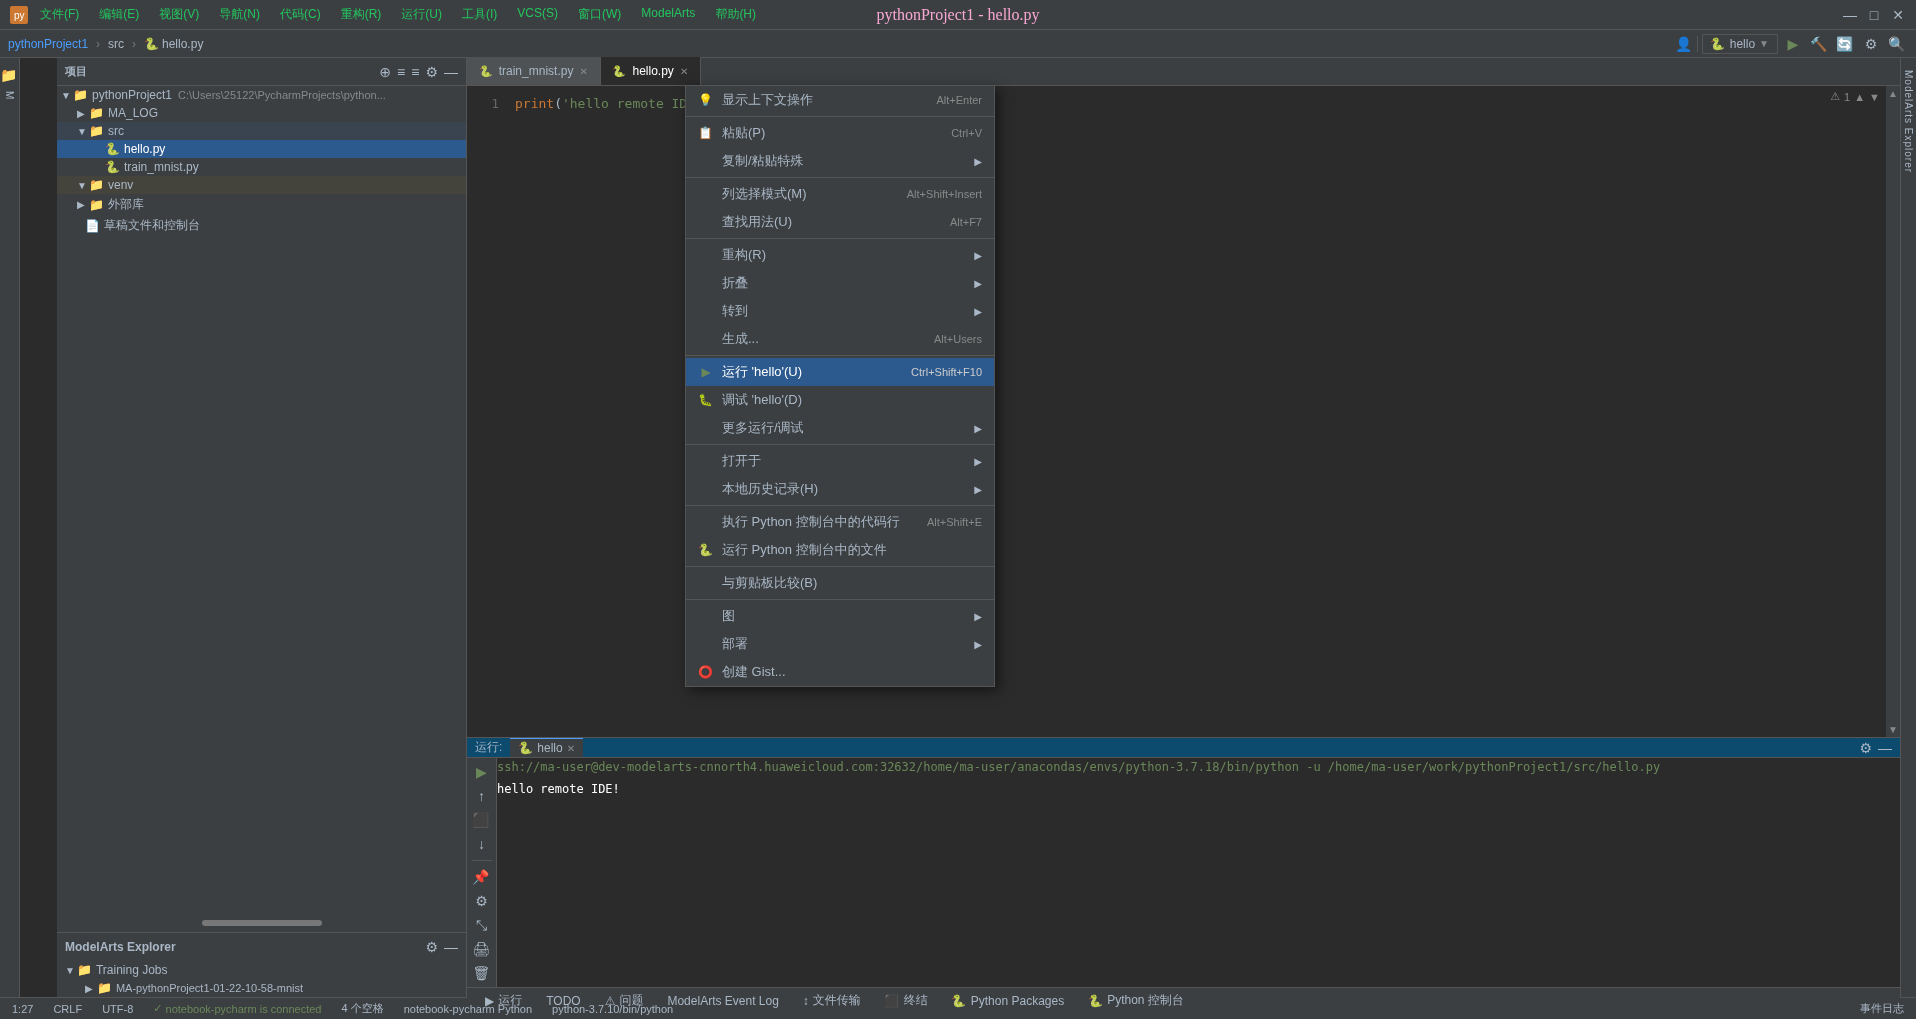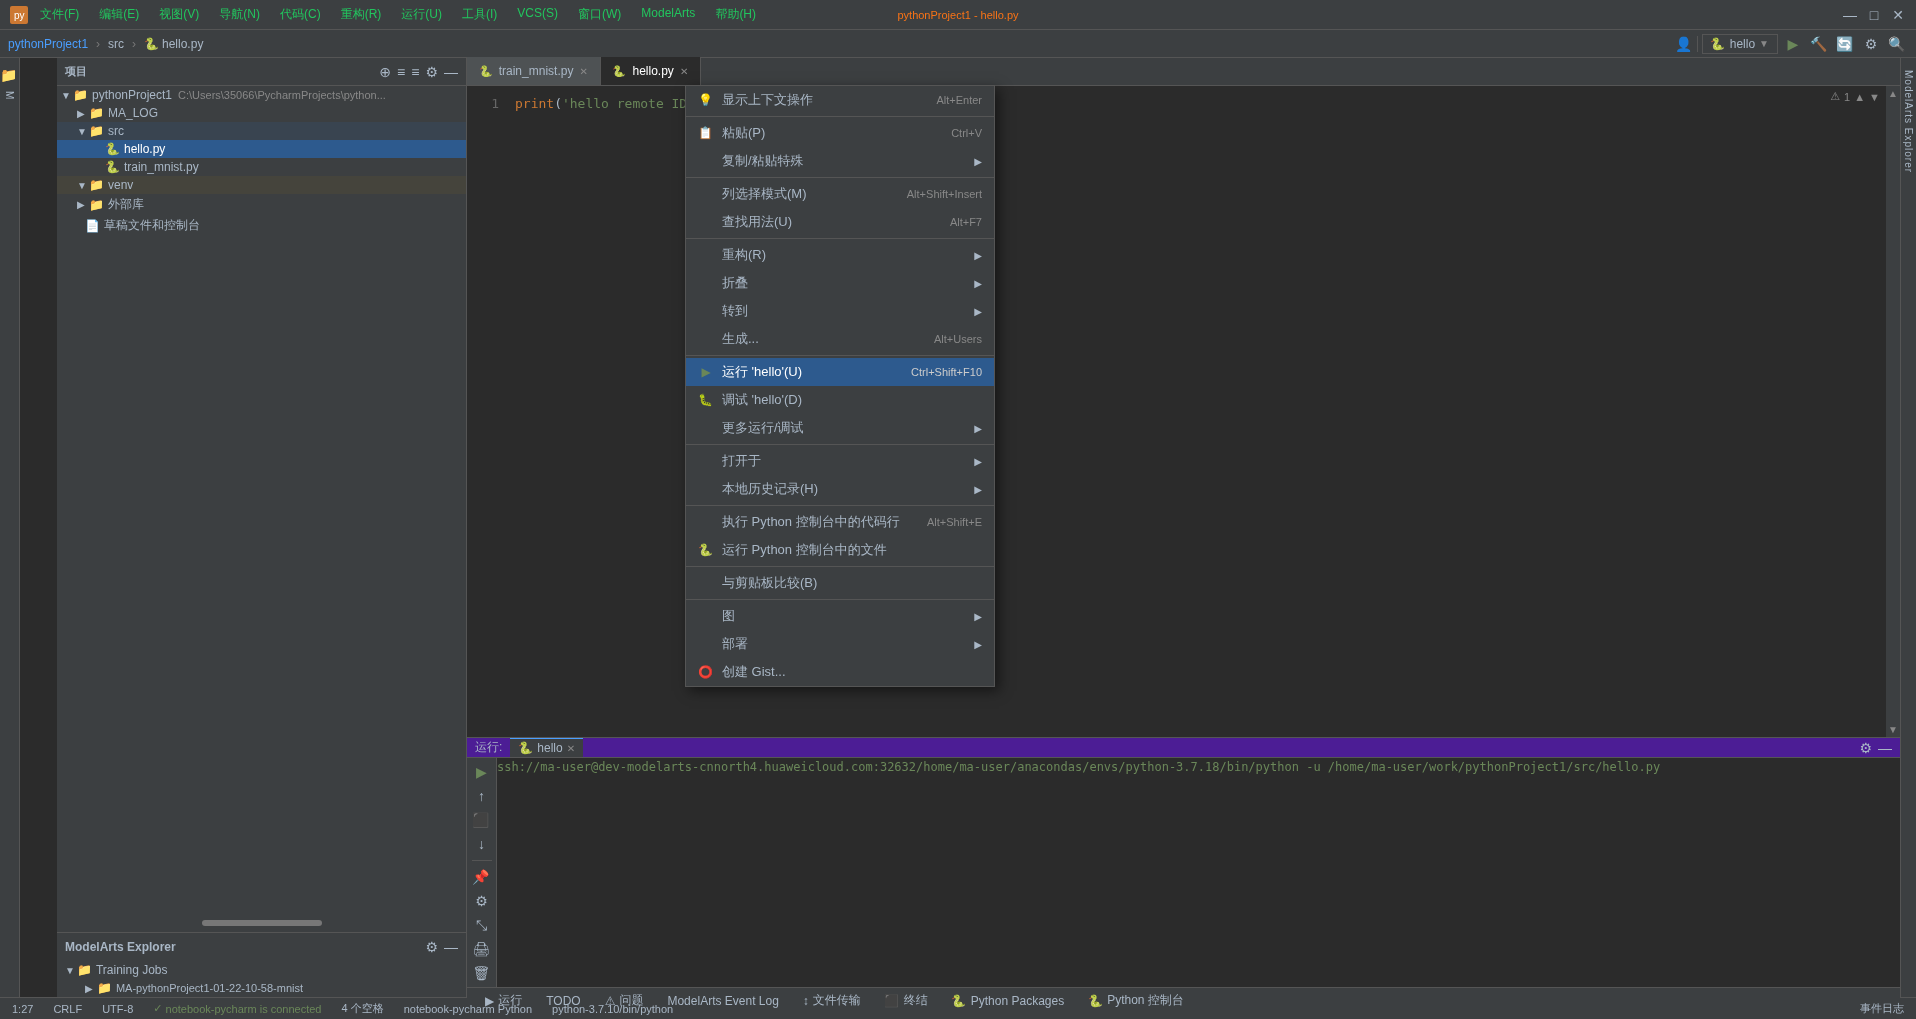--- a/index.html
+++ b/index.html
@@ -36,22 +36,23 @@
     .titlebar-menu-item {
       color: #22c55e;
       font-size: 12px;
       cursor: pointer;
       padding: 2px 4px;
     }
     .titlebar-title {
       position: absolute;
       left: 50%;
       transform: translateX(-50%);
-      color: #f97316;
-      font-size: 11px;
+      color: #f9a8d4;
+      font-size: 16px;
+      font-family: Liberation Serif, serif;
     }
     .titlebar-controls {
       display: flex;
       gap: 8px;
       margin-left: auto;
     }
     .titlebar-btn {
       width: 16px;
       height: 16px;
       display: flex;
@@ -330,21 +331,21 @@
       height: 1px;
       background: #555;
       margin: 2px 0;
     }
 
     .bottom-panel-header {
       display: flex;
       align-items: center;
       justify-content: space-between;
       padding: 0 8px;
-      background: #4c1d95;
+      background: #0c4a6e;
       border-bottom: 1px solid #555;
       height: 28px;
     }
     .bottom-panel-tabs {
       display: flex;
       align-items: center;
       gap: 4px;
     }
 
     
@@ -469,21 +470,21 @@
         <span class="sidebar-icon">⚙</span>
         <span class="sidebar-icon">—</span>
       </div>
     </div>
     <div class="file-tree">
 
       <div class="tree-item tree-indent-0" style="padding-left:4px;">
         <span class="tree-arrow">▼</span>
         <span class="tree-icon">📁</span>
         <span class="tree-label">pythonProject1</span>
-        <span class="tree-sublabel">C:\Users\35066\PycharmProjects\python...</span>
+        <span class="tree-sublabel">C:\Users\25122\PycharmProjects\python...</span>
       </div>
 
       <div class="tree-item tree-indent-1" style="padding-left:20px;">
         <span class="tree-arrow">▶</span>
         <span class="tree-icon">📁</span>
         <span class="tree-label">MA_LOG</span>
       </div>
 
       <div class="tree-item tree-indent-1" style="padding-left:20px;background:#2d5a8e33;">
         <span class="tree-arrow">▼</span>
@@ -618,20 +619,23 @@
           <div class="run-btn">⚙</div>
           <div class="run-btn">⤡</div>
           <div class="run-btn">🖨</div>
           <div class="run-btn">🗑</div>
         </div>
 
         <div class="terminal-output">
           <div>
             <span class="terminal-path">ssh://ma-user@dev-modelarts-cnnorth4.huaweicloud.com:32632/home/ma-user/anacondas/envs/python-3.7.18/bin/python -u /home/ma-user/work/pythonProject1/src/hello.py</span>
           </div>
+          <div style="margin-top:4px;">
+            <span class="terminal-highlight">hello remote IDE!</span>
+          </div>
         </div>
       </div>
 
       <div style="height:28px;background:#3c3f41;display:flex;align-items:center;padding:0 8px;border-top:1px solid #555;gap:4px;">
         <div class="bottom-tab">
           <span>▶</span>
 
           <span>运行</span>
         </div>
         <div class="bottom-tab">

